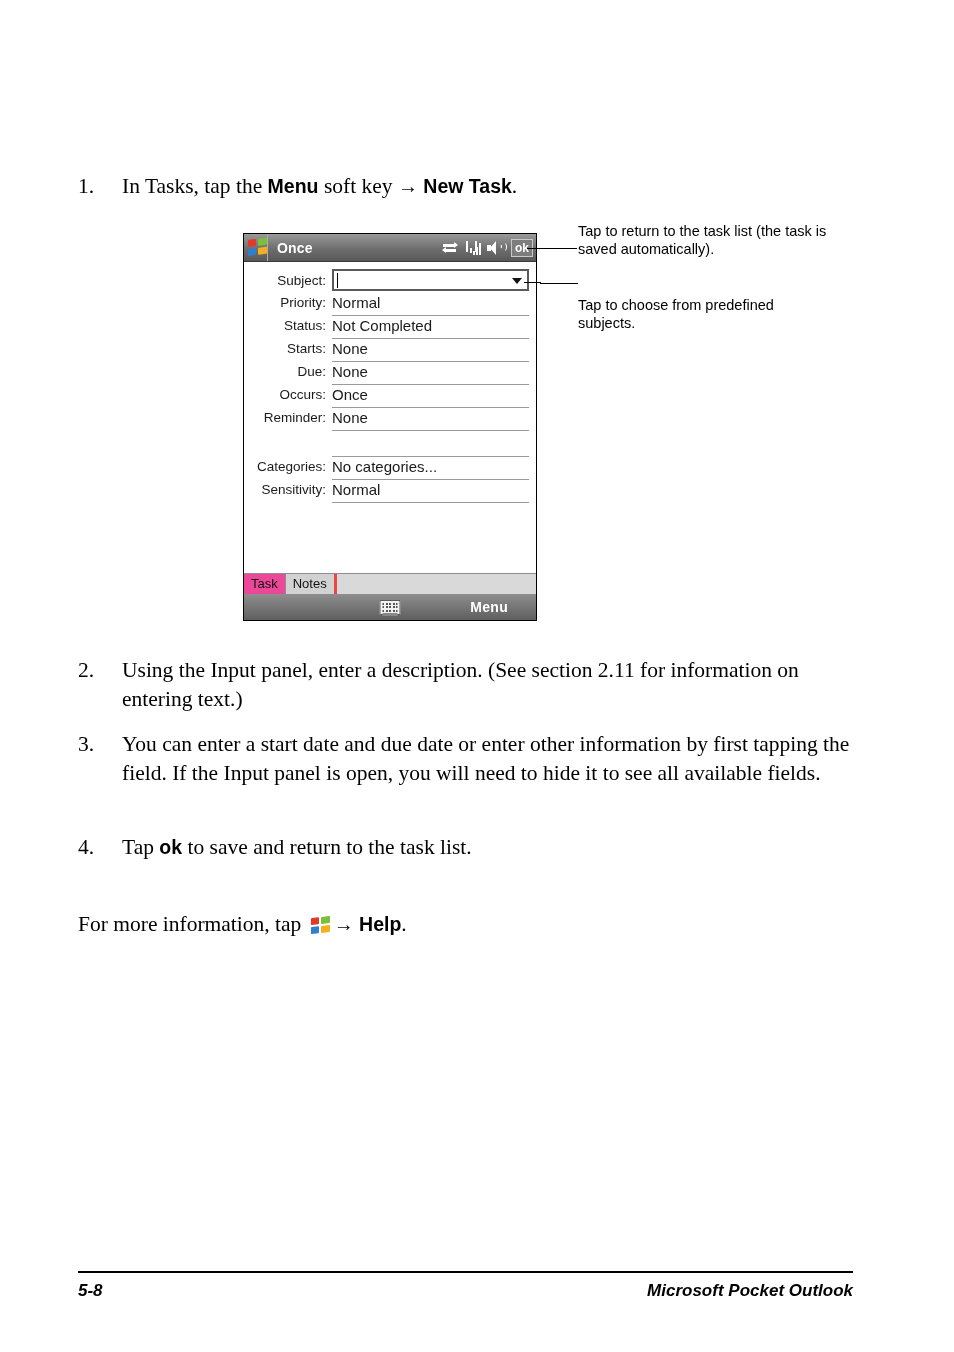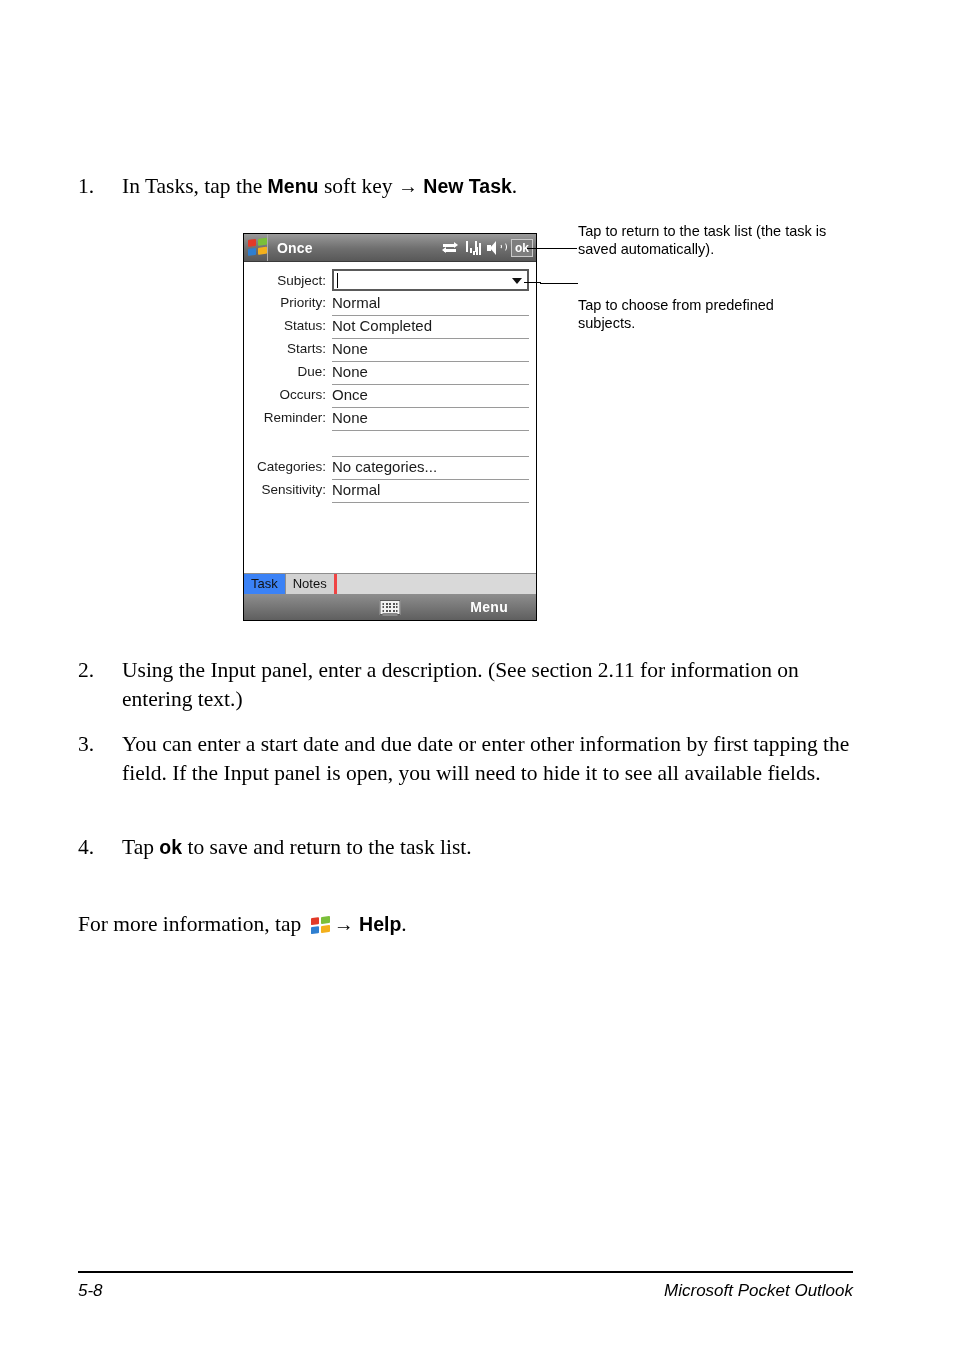--- a/index.html
+++ b/index.html
@@ -266,21 +266,21 @@
   .tab {
     height: 20px;
     line-height: 20px;
     font-size: 13px;
     color: #111;
     padding: 0 7px;
     box-sizing: border-box;
     border-right: 3px solid #ef4444;
   }
   .tab.active {
-    background: #3b82f6;
+    background: #ec4899;
     border-right: 1px solid #8e8e8e;
   }
   .tab.inactive {
     background: #d2d2d2;
   }
   .tab-filler {
     flex: 1;
     height: 20px;
     background: #d9d9d9;
   }
@@ -353,21 +353,21 @@
     top: 1271px;
     width: 775px;
     height: 2px;
     background: #000;
   }
   .footer-left, .footer-right {
     position: absolute;
     top: 1281px;
     font-family: "Liberation Sans", sans-serif;
     font-style: italic;
-    font-weight: normal;
+    font-weight: bold;
     font-size: 17px;
     color: #000;
   }
   .footer-left { left: 78px; }
   .footer-right { right: 101px; }
 </style>
 </head>
 <body>
 
 <div class="page">

